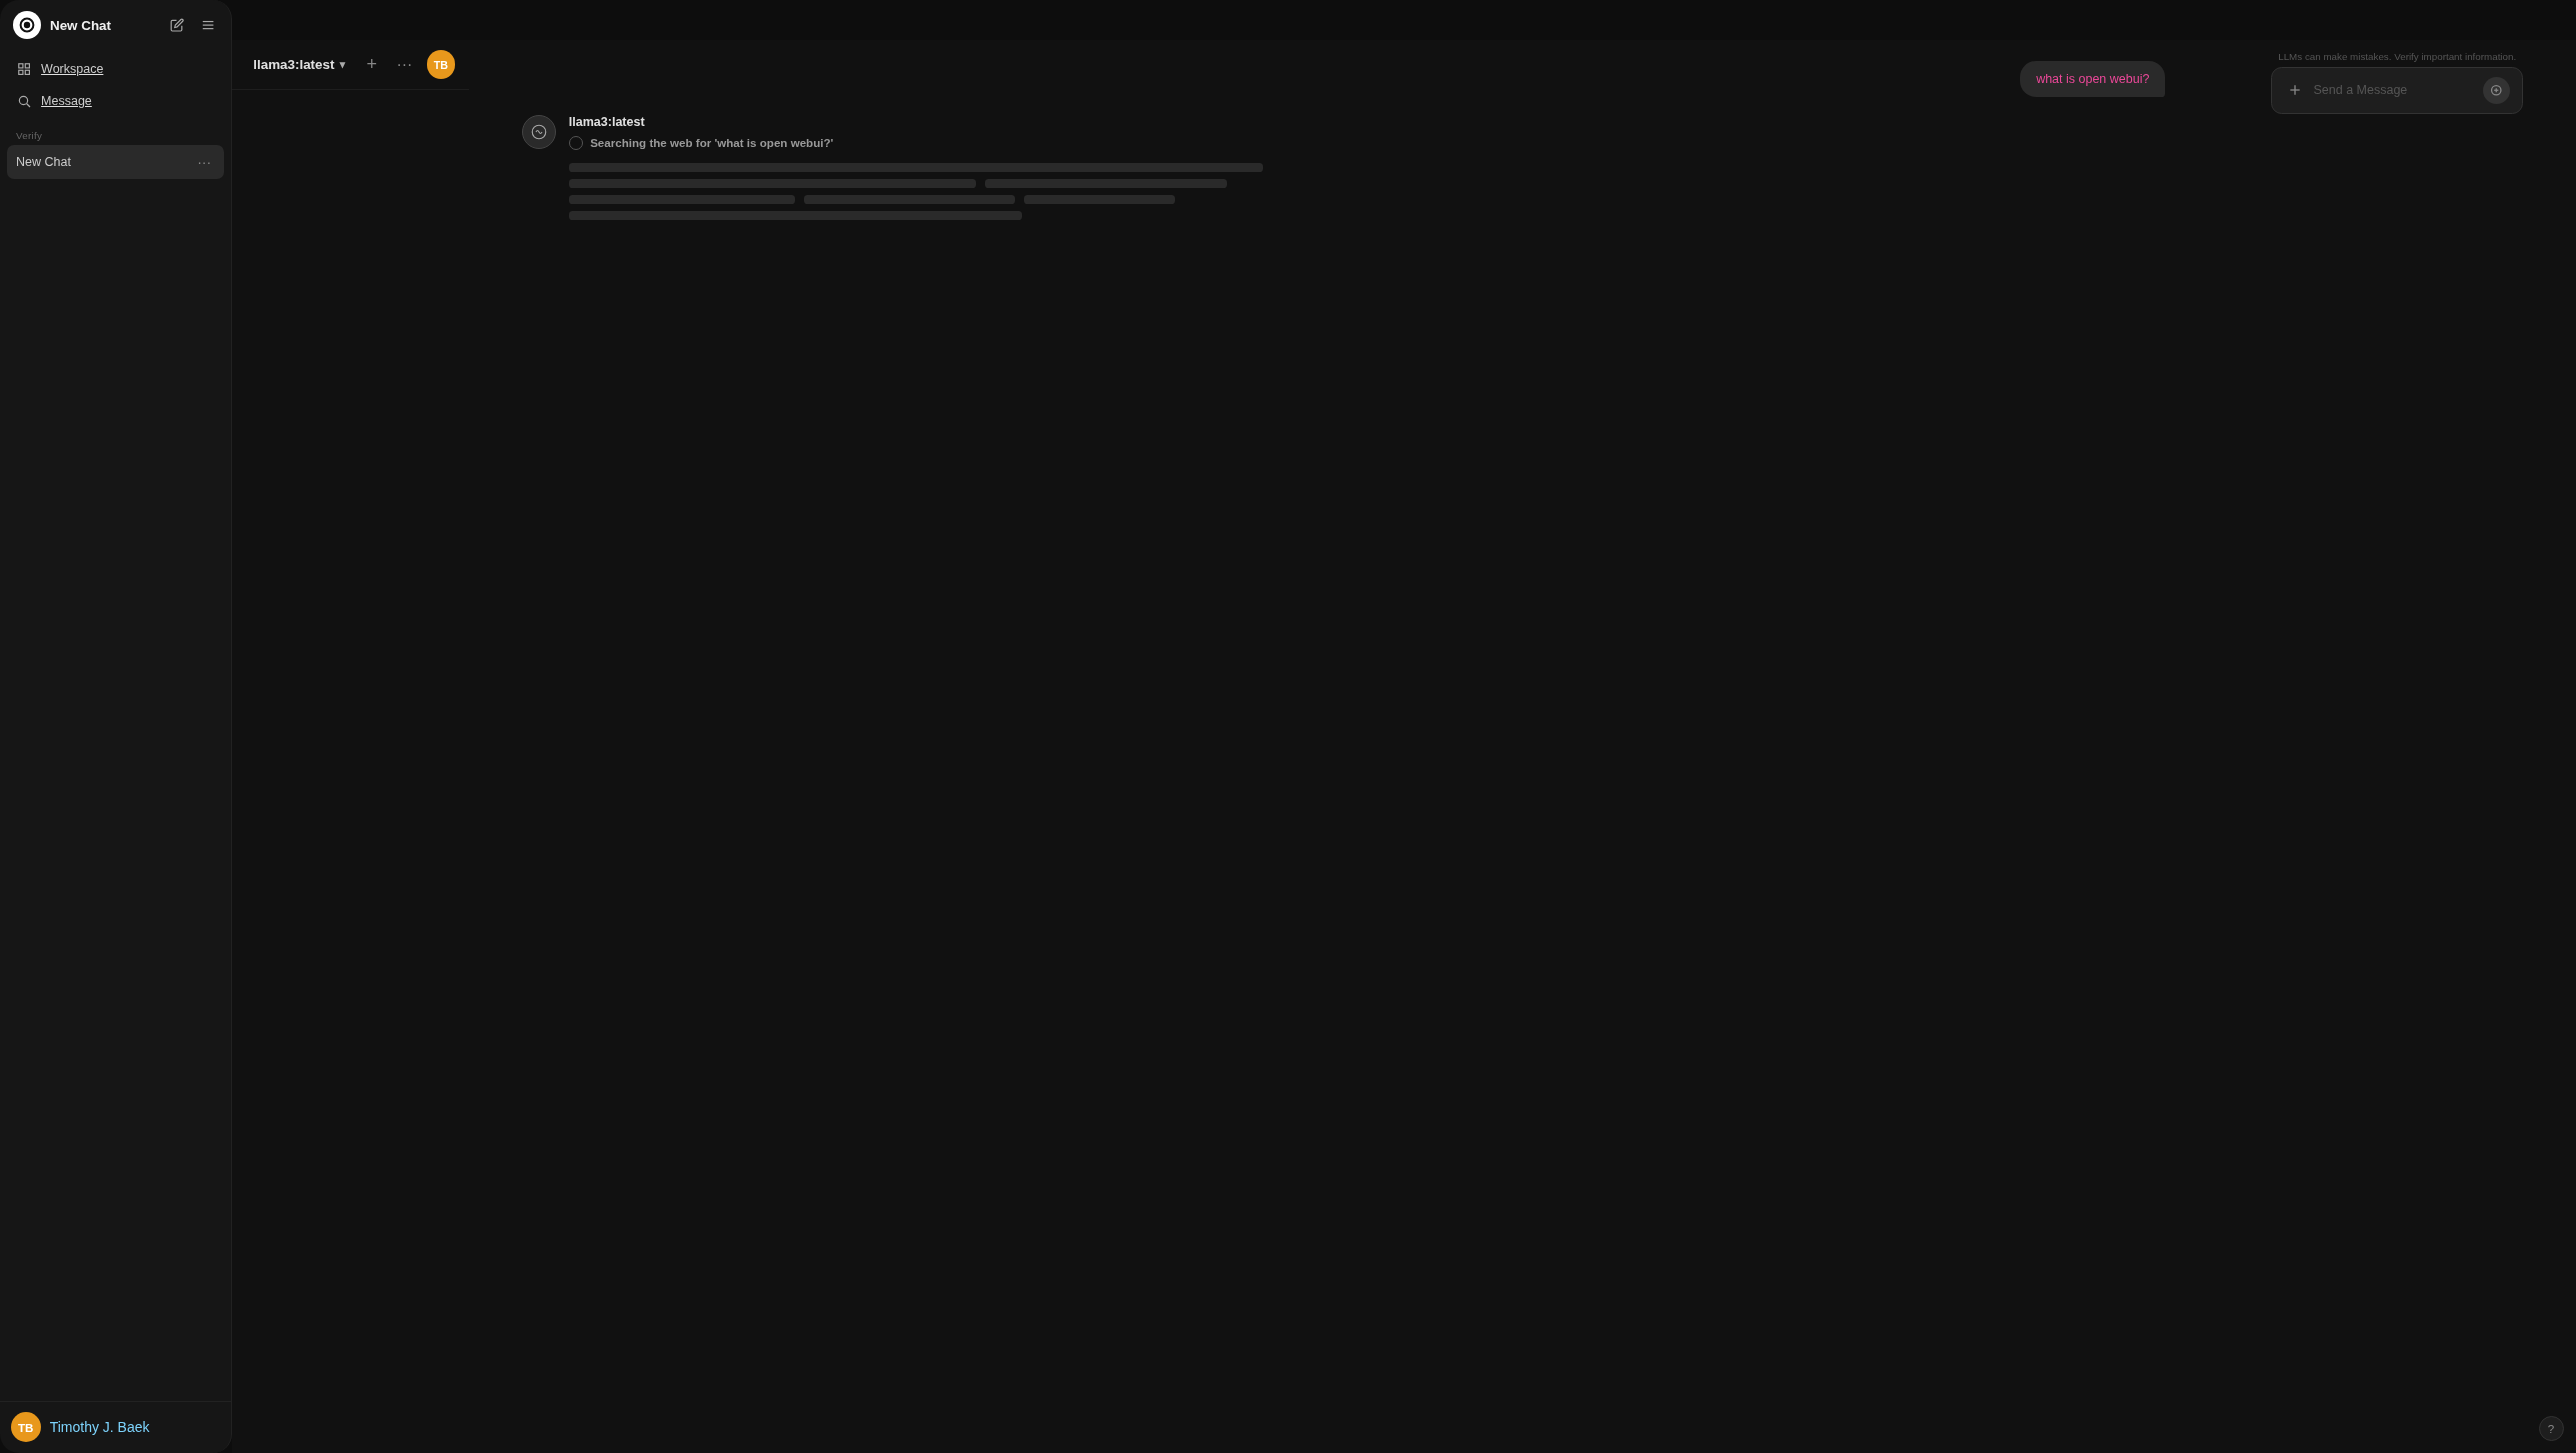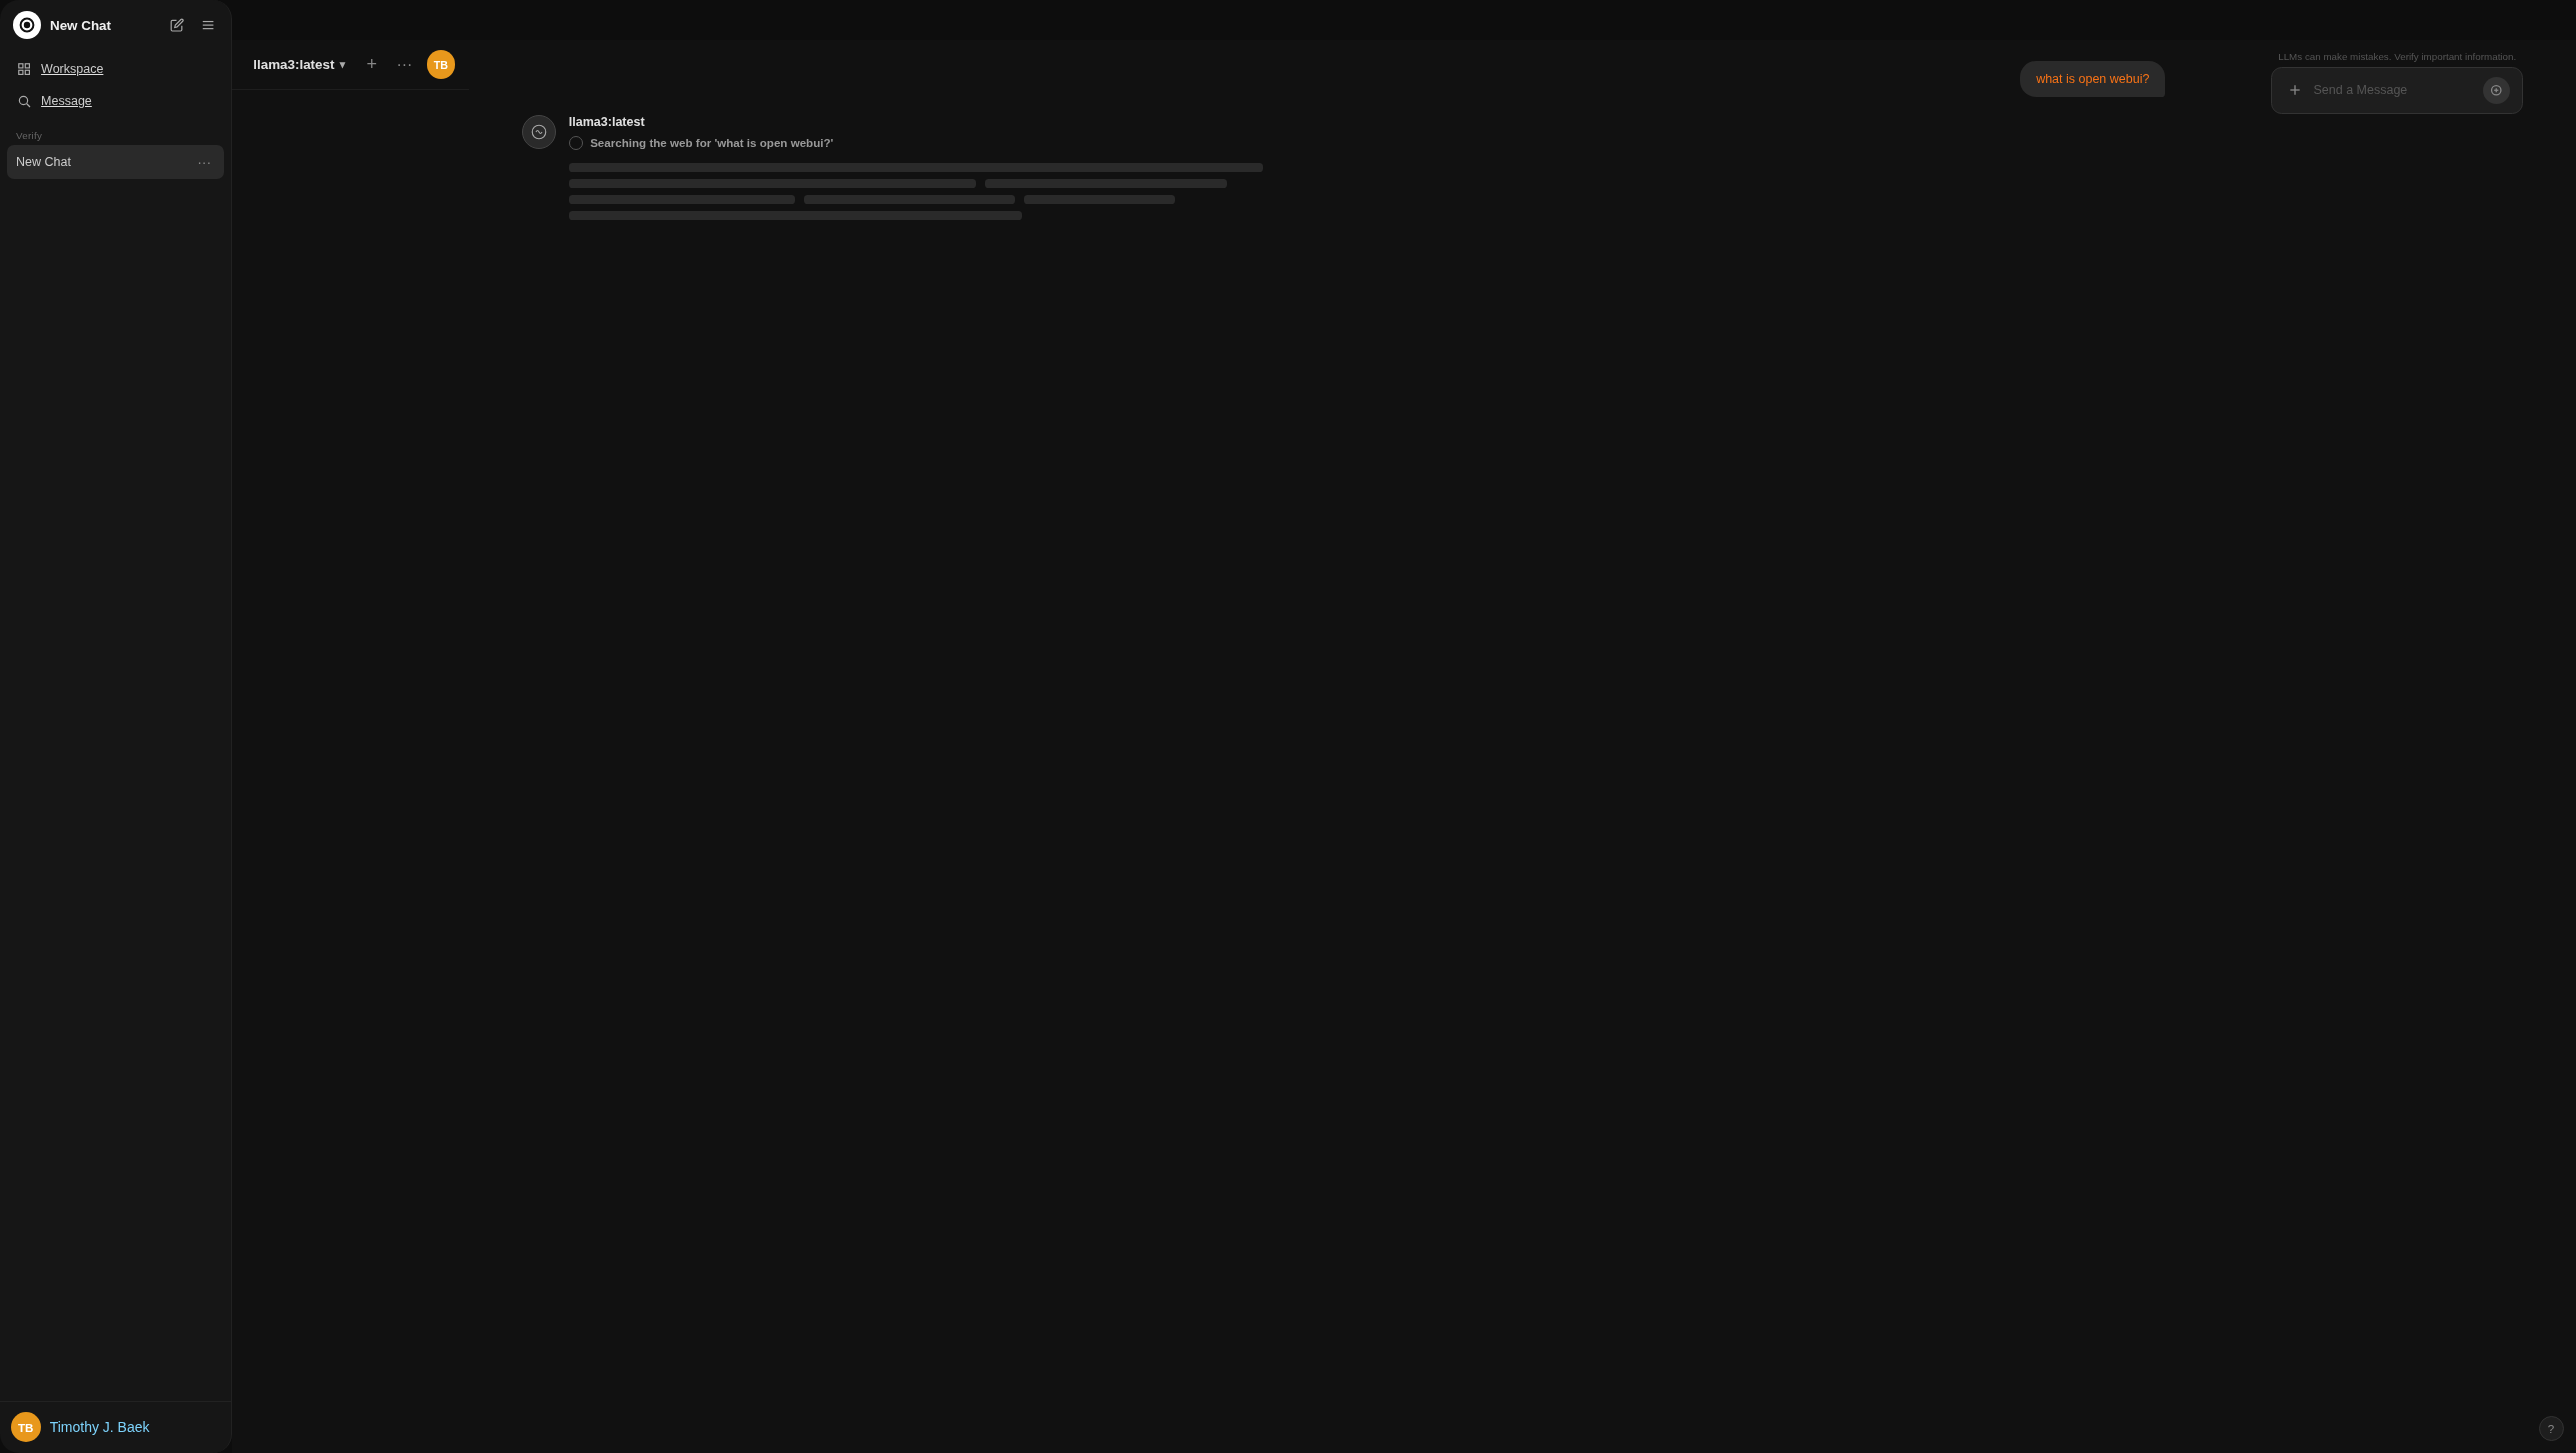--- a/index.html
+++ b/index.html
@@ -232,21 +232,21 @@
     }
 
     
     .user-bubble {
       align-self: flex-end;
       background: #2a2a2a;
       border-radius: 16px 16px 3.6px 16px;
       padding: 10.7px 16px;
       max-width: 463px;
       font-size: 12.5px;
-      color: #f97316;
+      color: #ec4899;
     }
 
     
     .assistant-msg {
       display: flex;
       gap: 12.5px;
       align-items: flex-start;
       max-width: 801px;
     }
 

